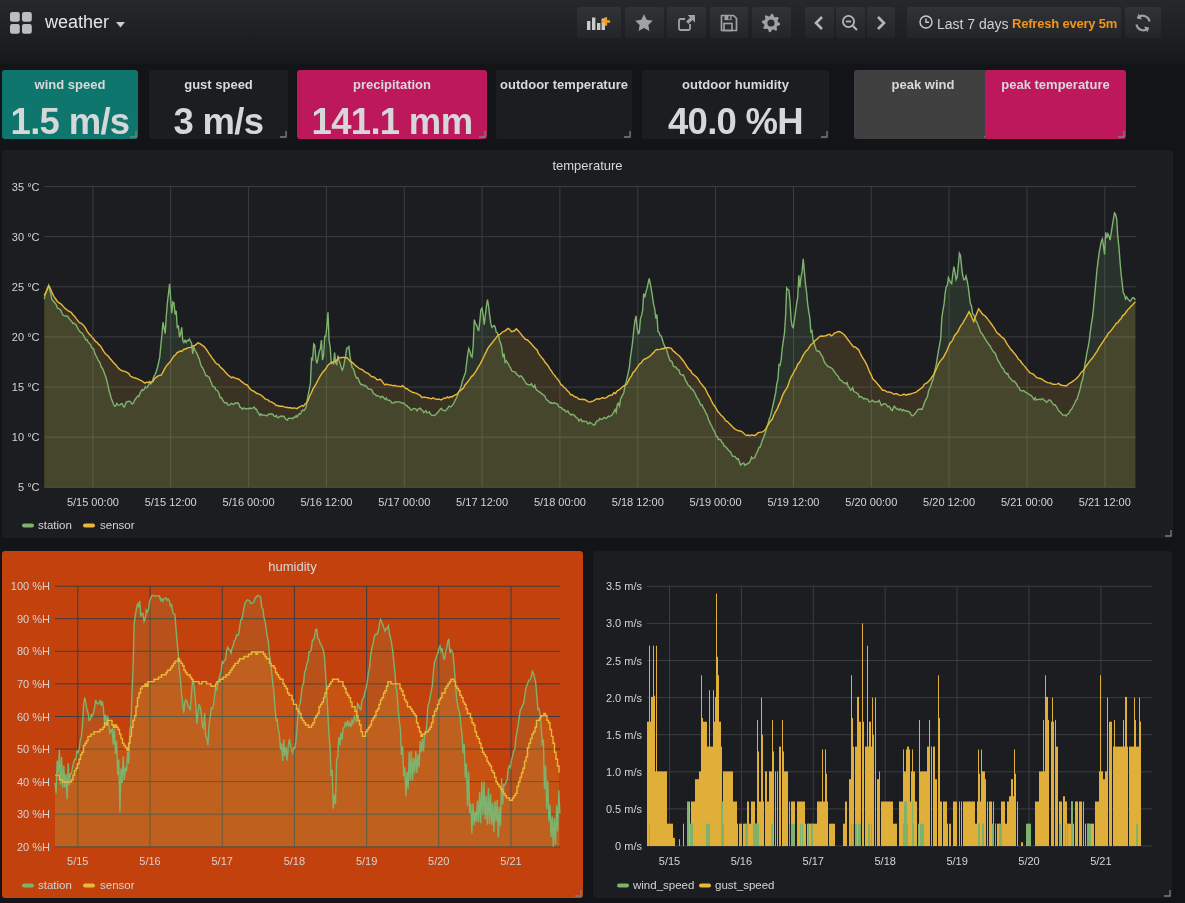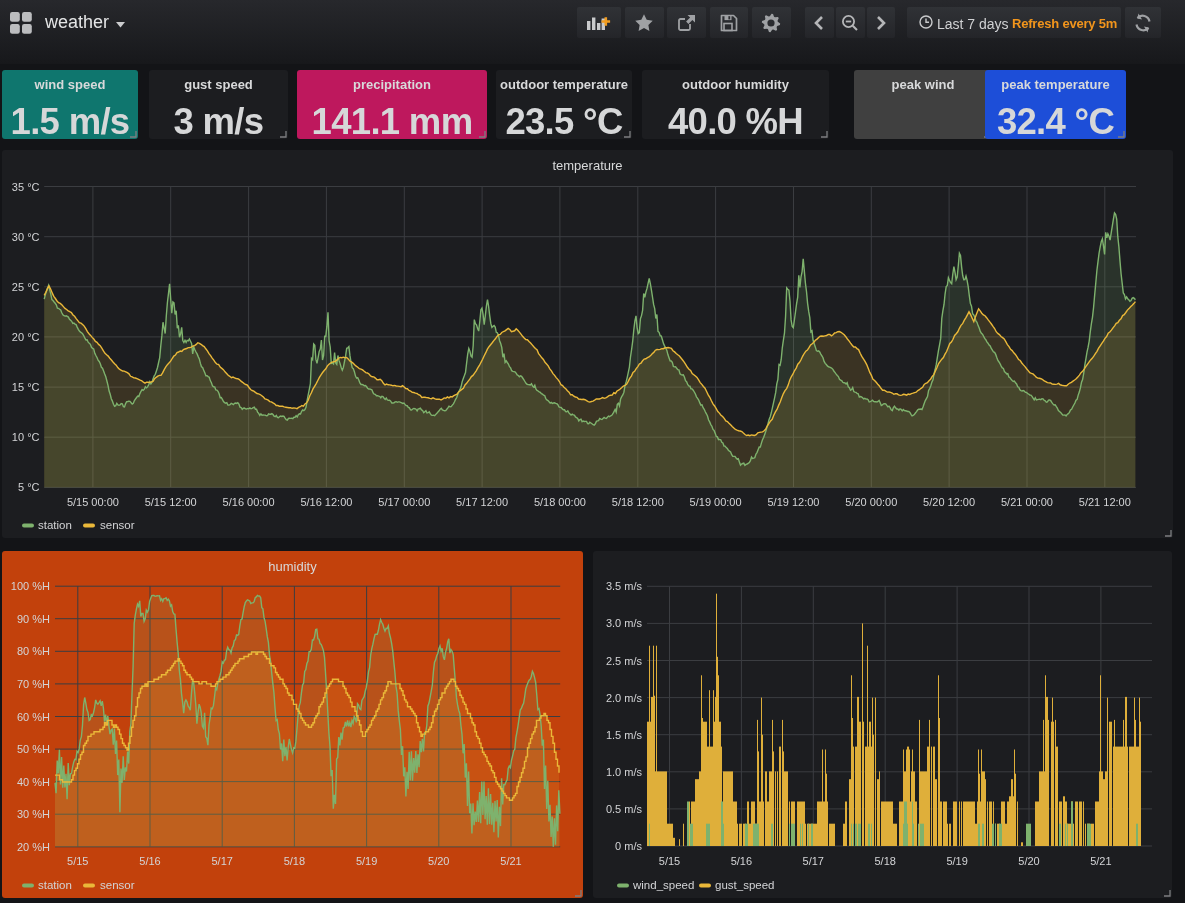--- a/index.html
+++ b/index.html
@@ -83,41 +83,39 @@
   </div>
 <div style="position:absolute;left:297.0px;top:70px;width:190.0px;height:68.5px;background:#be185d;border-radius:3px">
     <div style="position:absolute;left:0;top:7px;width:100%;text-align:center;font-size:13px;font-weight:600;color:#d8d9da">precipitation</div>
     <div style="position:absolute;left:0;top:33.5px;width:100%;height:36px;line-height:36px;text-align:center;font-size:36.5px;letter-spacing:-0.7px;font-weight:700;color:#d6d7d8">141.1 mm</div>
     <svg width="8" height="8" style="position:absolute;left:181.0px;top:59.5px">
       <path d="M1 7 H7 V1" fill="none" stroke="#7d7e80" stroke-width="1.3"></path>
     </svg>
   </div>
 <div style="position:absolute;left:496.0px;top:70px;width:136.0px;height:68.5px;background:#1c1d20;border-radius:3px">
     <div style="position:absolute;left:0;top:7px;width:100%;text-align:center;font-size:13px;font-weight:600;color:#d8d9da">outdoor temperature</div>
-    <div style="position:absolute;left:0;top:33.5px;width:100%;height:36px;line-height:36px;text-align:center;font-size:36.5px;letter-spacing:-0.7px;font-weight:700;color:#d6d7d8">23.5 °C</div>
     <svg width="8" height="8" style="position:absolute;left:127.0px;top:59.5px">
       <path d="M1 7 H7 V1" fill="none" stroke="#7d7e80" stroke-width="1.3"></path>
     </svg>
   </div>
 <div style="position:absolute;left:642.0px;top:70px;width:187.0px;height:68.5px;background:#1c1d20;border-radius:3px">
     <div style="position:absolute;left:0;top:7px;width:100%;text-align:center;font-size:13px;font-weight:600;color:#d8d9da">outdoor humidity</div>
     <div style="position:absolute;left:0;top:33.5px;width:100%;height:36px;line-height:36px;text-align:center;font-size:36.5px;letter-spacing:-0.7px;font-weight:700;color:#d6d7d8">40.0 %H</div>
     <svg width="8" height="8" style="position:absolute;left:178.0px;top:59.5px">
       <path d="M1 7 H7 V1" fill="none" stroke="#7d7e80" stroke-width="1.3"></path>
     </svg>
   </div>
 <div style="position:absolute;left:854px;top:70px;width:138.0px;height:68.5px;background:#404040;border-radius:3px">
     <div style="position:absolute;left:0;top:7px;width:100%;text-align:center;font-size:13px;font-weight:600;color:#d8d9da">peak wind</div>
     <svg width="8" height="8" style="position:absolute;left:129.0px;top:59.5px">
       <path d="M1 7 H7 V1" fill="none" stroke="#7d7e80" stroke-width="1.3"></path>
     </svg>
   </div>
-<div style="position:absolute;left:985.0px;top:70px;width:141.0px;height:68.5px;background:#1d4ed8;border-radius:3px">
+<div style="position:absolute;left:985.0px;top:70px;width:141.0px;height:68.5px;background:#be185d;border-radius:3px">
     <div style="position:absolute;left:0;top:7px;width:100%;text-align:center;font-size:13px;font-weight:600;color:#d8d9da">peak temperature</div>
-    <div style="position:absolute;left:0;top:33.5px;width:100%;height:36px;line-height:36px;text-align:center;font-size:36.5px;letter-spacing:-0.7px;font-weight:700;color:#d6d7d8">32.4 °C</div>
     <svg width="8" height="8" style="position:absolute;left:132.0px;top:59.5px">
       <path d="M1 7 H7 V1" fill="none" stroke="#7d7e80" stroke-width="1.3"></path>
     </svg>
   </div>
 <div style="position:absolute;left:2px;top:150px;width:1171px;height:388px;background:#1c1d20;border-radius:3px">
     <div style="position:absolute;left:0;top:8px;width:100%;text-align:center;font-size:13px;font-weight:500;color:#d8d9da">temperature</div>
     <svg width="1170" height="388" viewBox="0 0 1170 388" style="position:absolute;left:0;top:0">
       <line x1="42.2" y1="337.4" x2="1134" y2="337.4" stroke="#3b3d41" stroke-width="1"></line>
       <text x="37.5" y="341.4" fill="#d3d4d6" font-size="11" text-anchor="end">5 °C</text>
       <line x1="42.2" y1="287.2" x2="1134" y2="287.2" stroke="#3b3d41" stroke-width="1"></line>

